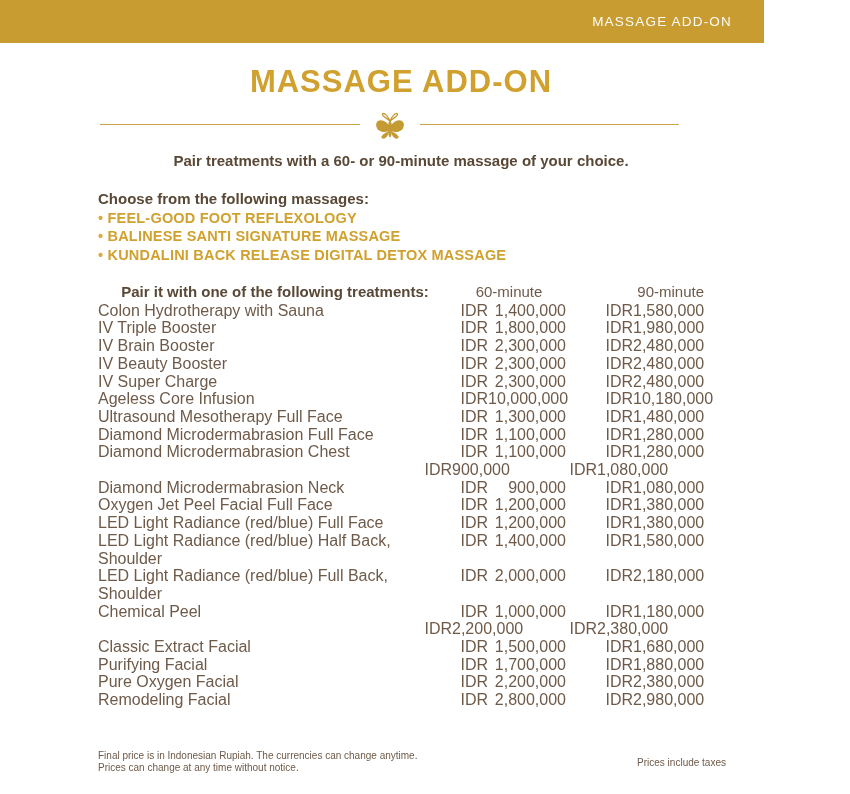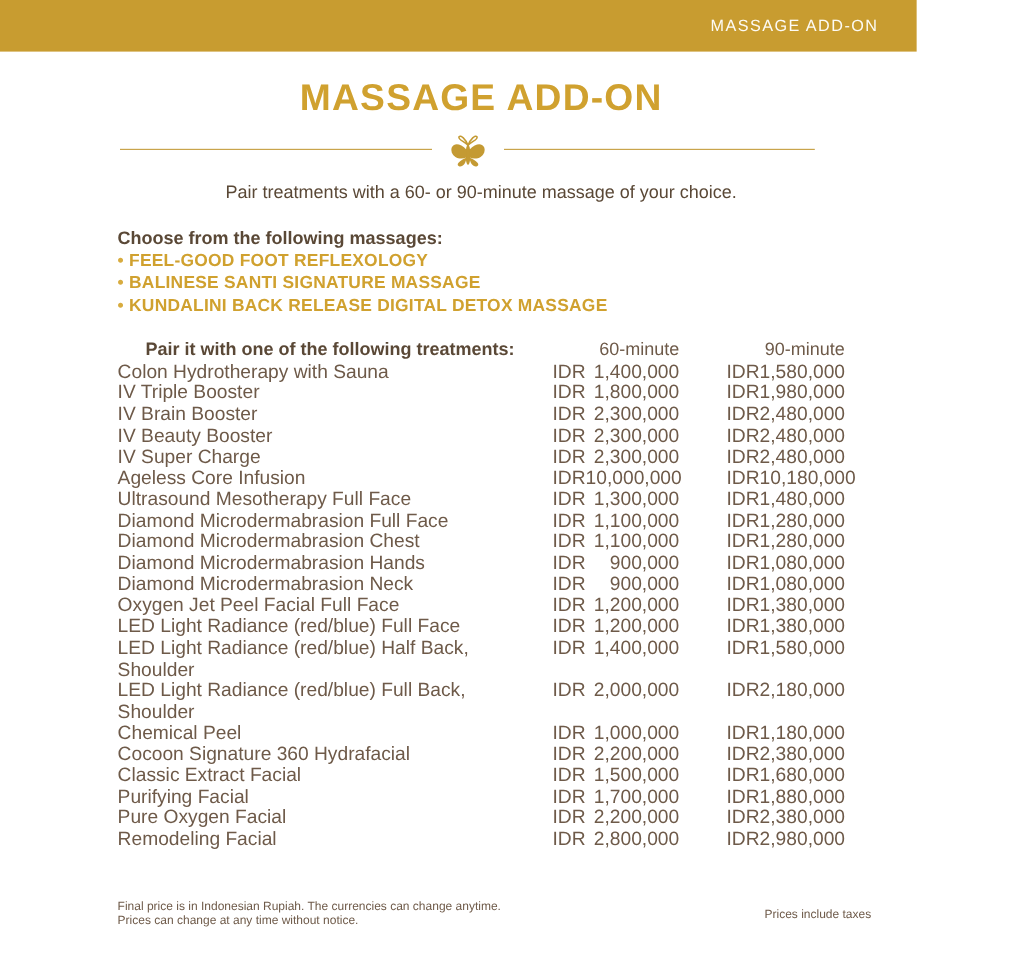--- a/index.html
+++ b/index.html
@@ -50,21 +50,21 @@
     flex: 1;
     height: 1px;
     background: #C9A44B;
   }
   .ornament { display: flex; align-items: center; }
   .subtitle {
     margin: 12px 0 0 0;
     text-align: center;
     color: #5A4836;
     font-size: 15px;
-    font-weight: normal;
+    font-weight: bold;
   }
   
   .massages { margin-top: 21px; }
   .massages-heading {
     margin: 0;
     color: #5A4836;
     font-size: 15px;
     font-weight: bold;
     line-height: 18.5px;
   }
@@ -80,21 +80,21 @@
   .treatments { margin-top: 19px; }
   .trow {
     display: grid;
     grid-template-columns: 1fr 36px 78px 31px 36px 71px;
     font-size: 16px;
     line-height: 17.7px;
     color: #6E5A49;
   }
   .thead { margin-bottom: 1px; font-size: 15px; }
   .tname-heading { font-weight: bold; color: #5A4836; text-align: center; }
-  .colhead-60 { grid-column: 2 / 4; text-align: right; }
+  .colhead-60 { grid-column: 2 / 4; text-align: center; }
   .colhead-90 { grid-column: 5 / 7; text-align: right; }
   .cidr { text-align: right; }
   .cprice { text-align: right; }
   
   .footer {
     position: absolute;
     left: 98px;
     right: 38px;
     bottom: 20px;
     display: flex;
@@ -221,21 +221,20 @@
           </div>
           <div class="trow">
             <div class="tname">Diamond Microdermabrasion Chest</div>
             <div class="cidr">IDR</div>
             <div class="cprice">1,100,000</div>
             <div class="cspacer"></div>
             <div class="cidr">IDR</div>
             <div class="cprice">1,280,000</div>
           </div>
           <div class="trow">
-            <div class="tname">Diamond Microdermabrasion Hands</div>
             <div class="cidr">IDR</div>
             <div class="cprice">900,000</div>
             <div class="cspacer"></div>
             <div class="cidr">IDR</div>
             <div class="cprice">1,080,000</div>
           </div>
           <div class="trow">
             <div class="tname">Diamond Microdermabrasion Neck</div>
             <div class="cidr">IDR</div>
             <div class="cprice">900,000</div>
@@ -277,21 +276,20 @@
           </div>
           <div class="trow">
             <div class="tname">Chemical Peel</div>
             <div class="cidr">IDR</div>
             <div class="cprice">1,000,000</div>
             <div class="cspacer"></div>
             <div class="cidr">IDR</div>
             <div class="cprice">1,180,000</div>
           </div>
           <div class="trow">
-            <div class="tname">Cocoon Signature 360 Hydrafacial</div>
             <div class="cidr">IDR</div>
             <div class="cprice">2,200,000</div>
             <div class="cspacer"></div>
             <div class="cidr">IDR</div>
             <div class="cprice">2,380,000</div>
           </div>
           <div class="trow">
             <div class="tname">Classic Extract Facial</div>
             <div class="cidr">IDR</div>
             <div class="cprice">1,500,000</div>

